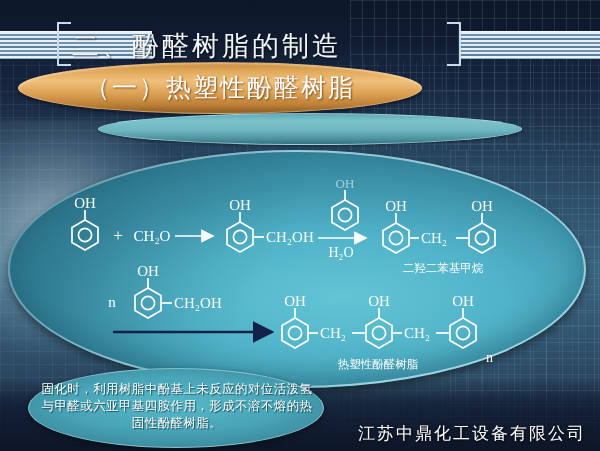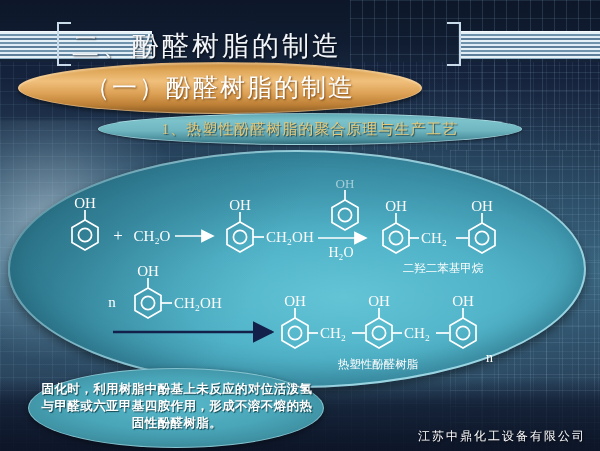--- a/index.html
+++ b/index.html
@@ -149,25 +149,25 @@
     box-sizing: border-box;
     box-shadow: 0 2px 6px rgba(0,0,0,0.45);
   }
   .caption-text {
     position: absolute; left: 40px; top: 381px;
     width: 274px;
     text-align: center;
     font-size: 12.5px; line-height: 17px;
     color: #ffffff; letter-spacing: 0.4px;
     text-shadow: 1px 1px 1px rgba(10,50,60,0.85);
-    font-weight: bold;
+    font-weight: normal;
   }
   .watermark {
     position: absolute; right: 14px; bottom: 6px;
-    font-size: 12px; color: #ffffff; letter-spacing: 2px;
+    font-size: 17px; color: #ffffff; letter-spacing: 2px;
     text-shadow: 1px 1px 3px rgba(0,0,0,0.8);
     white-space: nowrap;
   }
 </style>
 </head>
 <body>
 
 <div id="slide">
 
   <div class="bg-grid"></div>
@@ -178,24 +178,23 @@
   <div class="bg-botband"></div>
 
   <div class="hbars left"></div>
   <div class="hbars right"></div>
   <div class="brk l"></div>
   <div class="brk r"></div>
 
   <div class="title-main">二、酚醛树脂的制造</div>
 
   <div class="ellipse-orange"></div>
-  <div class="title-sub">（一）酚醛树脂的制造</div>
+  <div class="title-sub">（一）热塑性酚醛树脂</div>
 
   <div class="ellipse-teal-sm"></div>
-  <div class="title-sub2">1、热塑性酚醛树脂的聚合原理与生产工艺</div>
 
   <div class="ellipse-main"></div>
   <div class="ellipse-main-shade"></div>
 
   <svg class="chem" width="600" height="451" viewBox="0 0 600 451">
     <defs>
       <marker id="ah" markerWidth="8" markerHeight="8" refX="7" refY="4" orient="auto">
         <path d="M0,0 L8,4 L0,8 z" fill="#ffffff"></path>
       </marker>
       <marker id="ahd" markerWidth="9" markerHeight="9" refX="8" refY="4.5" orient="auto">

